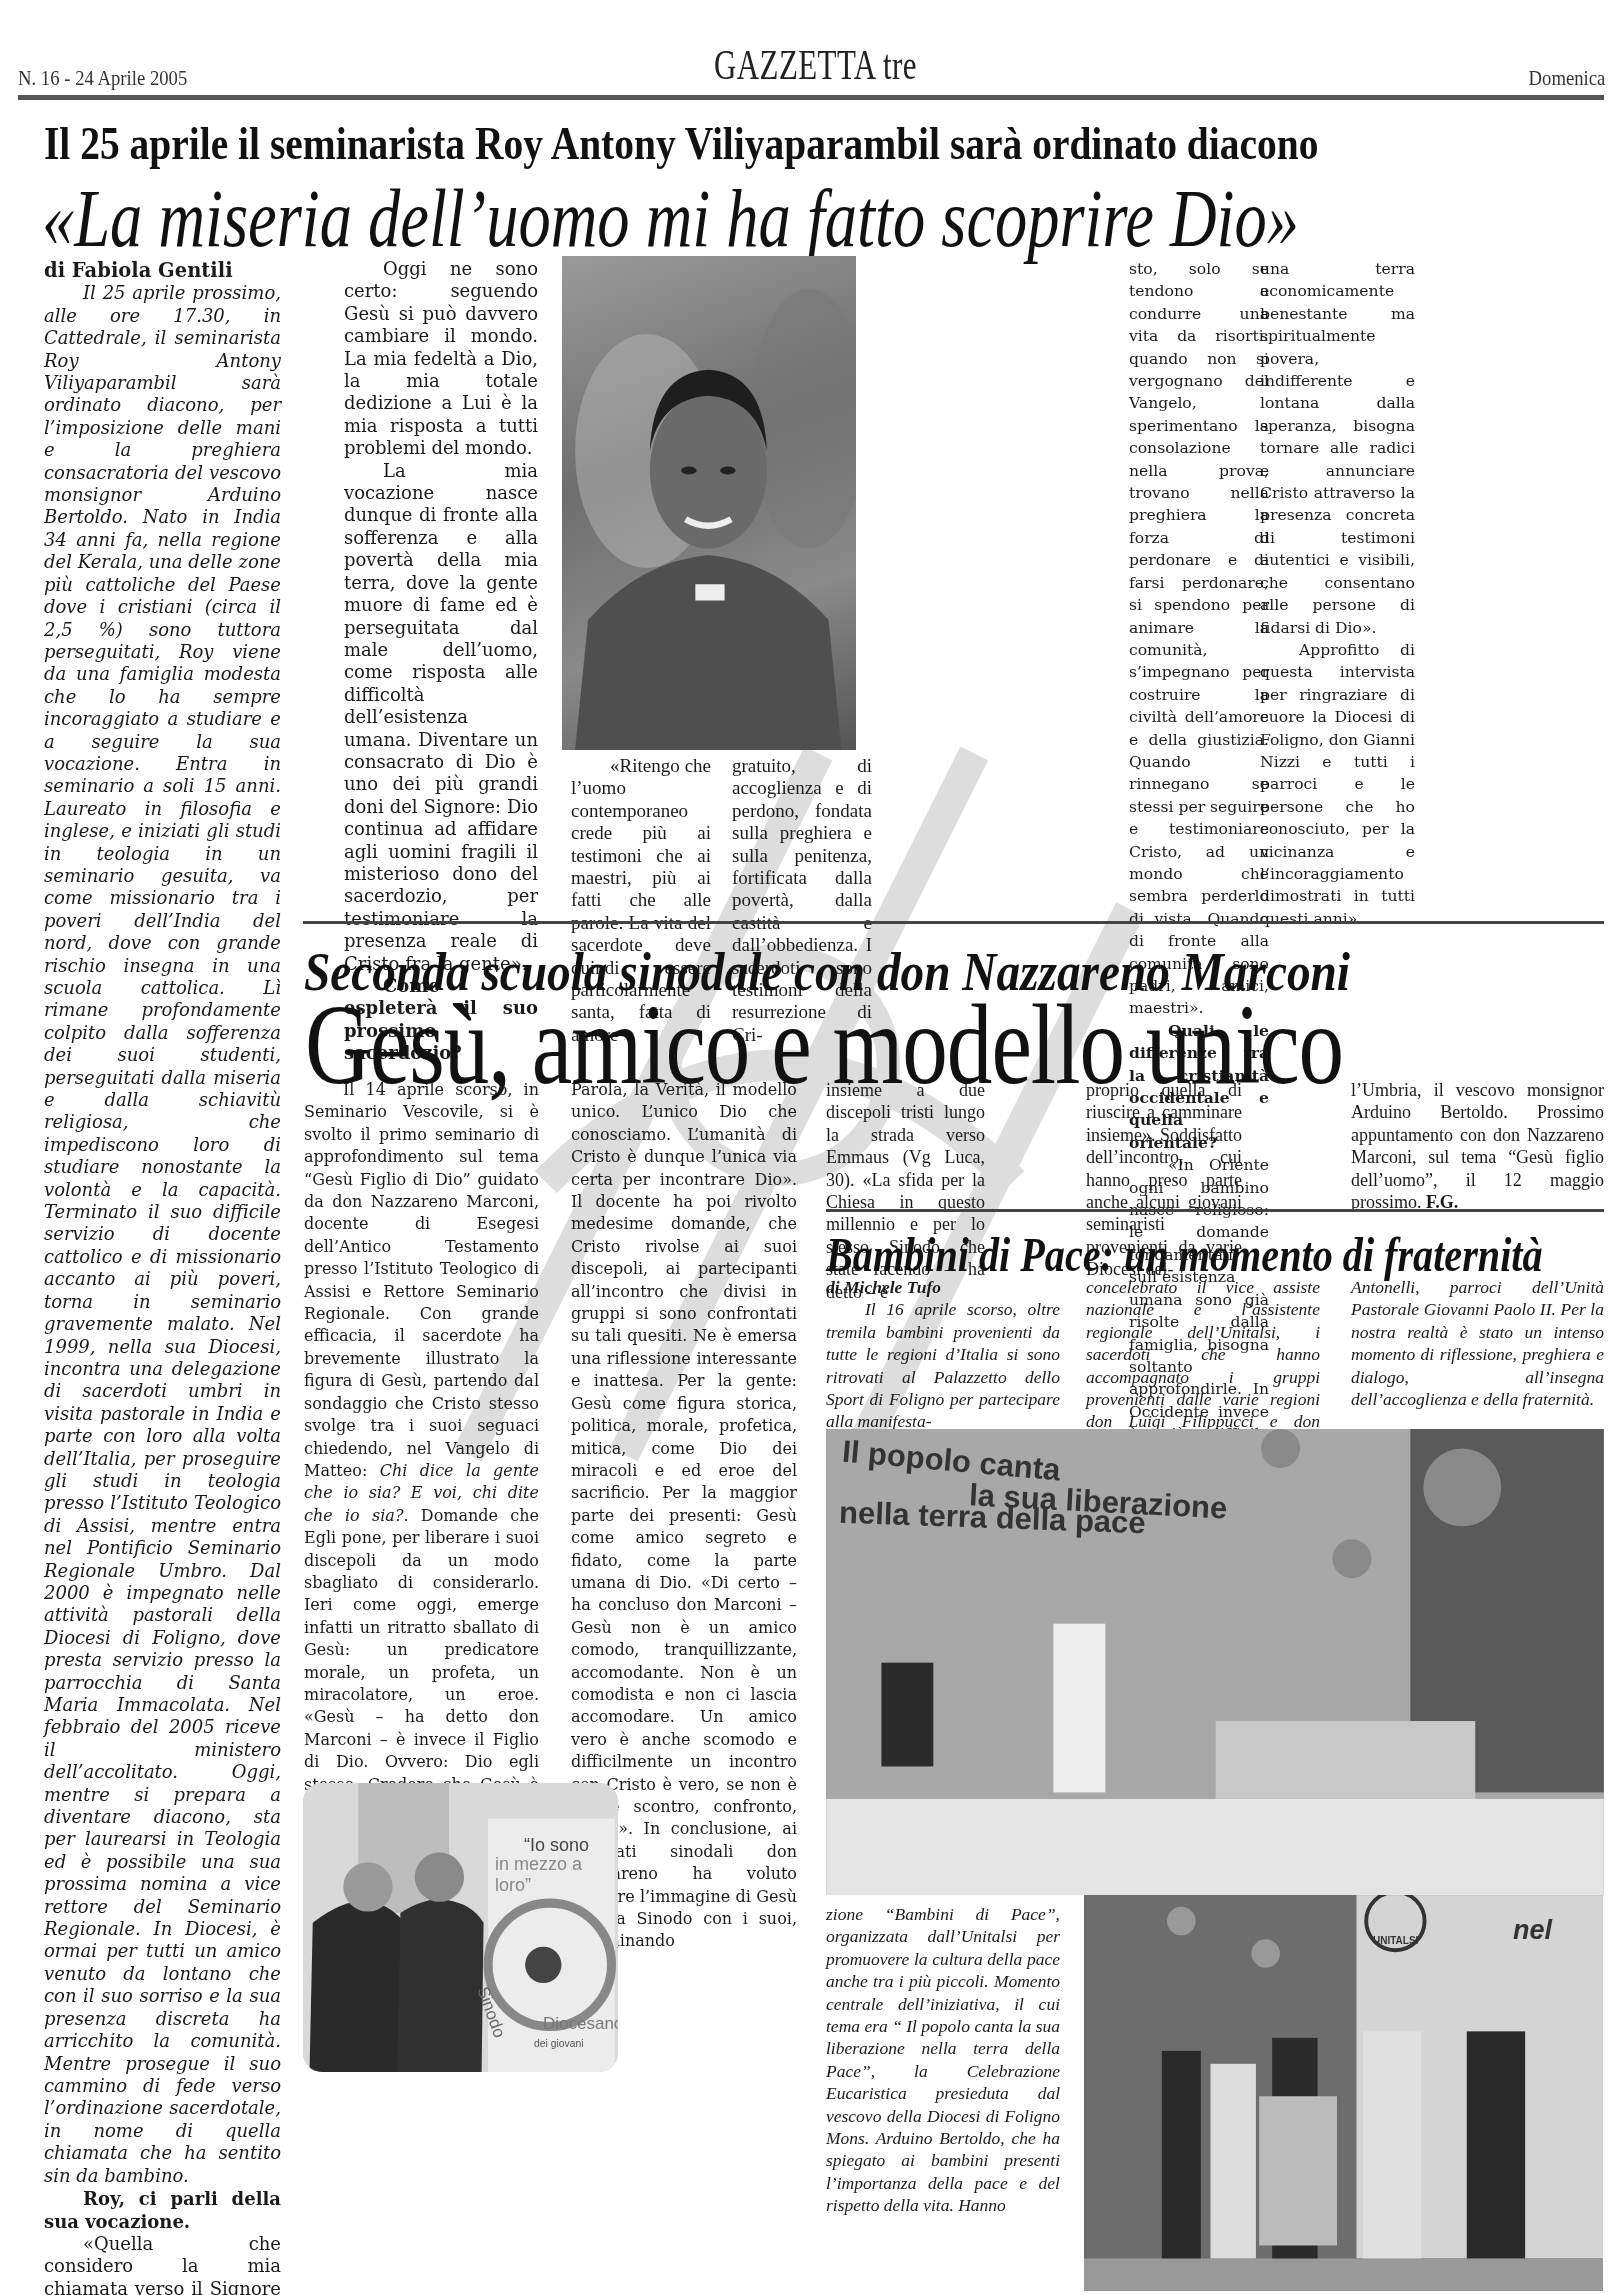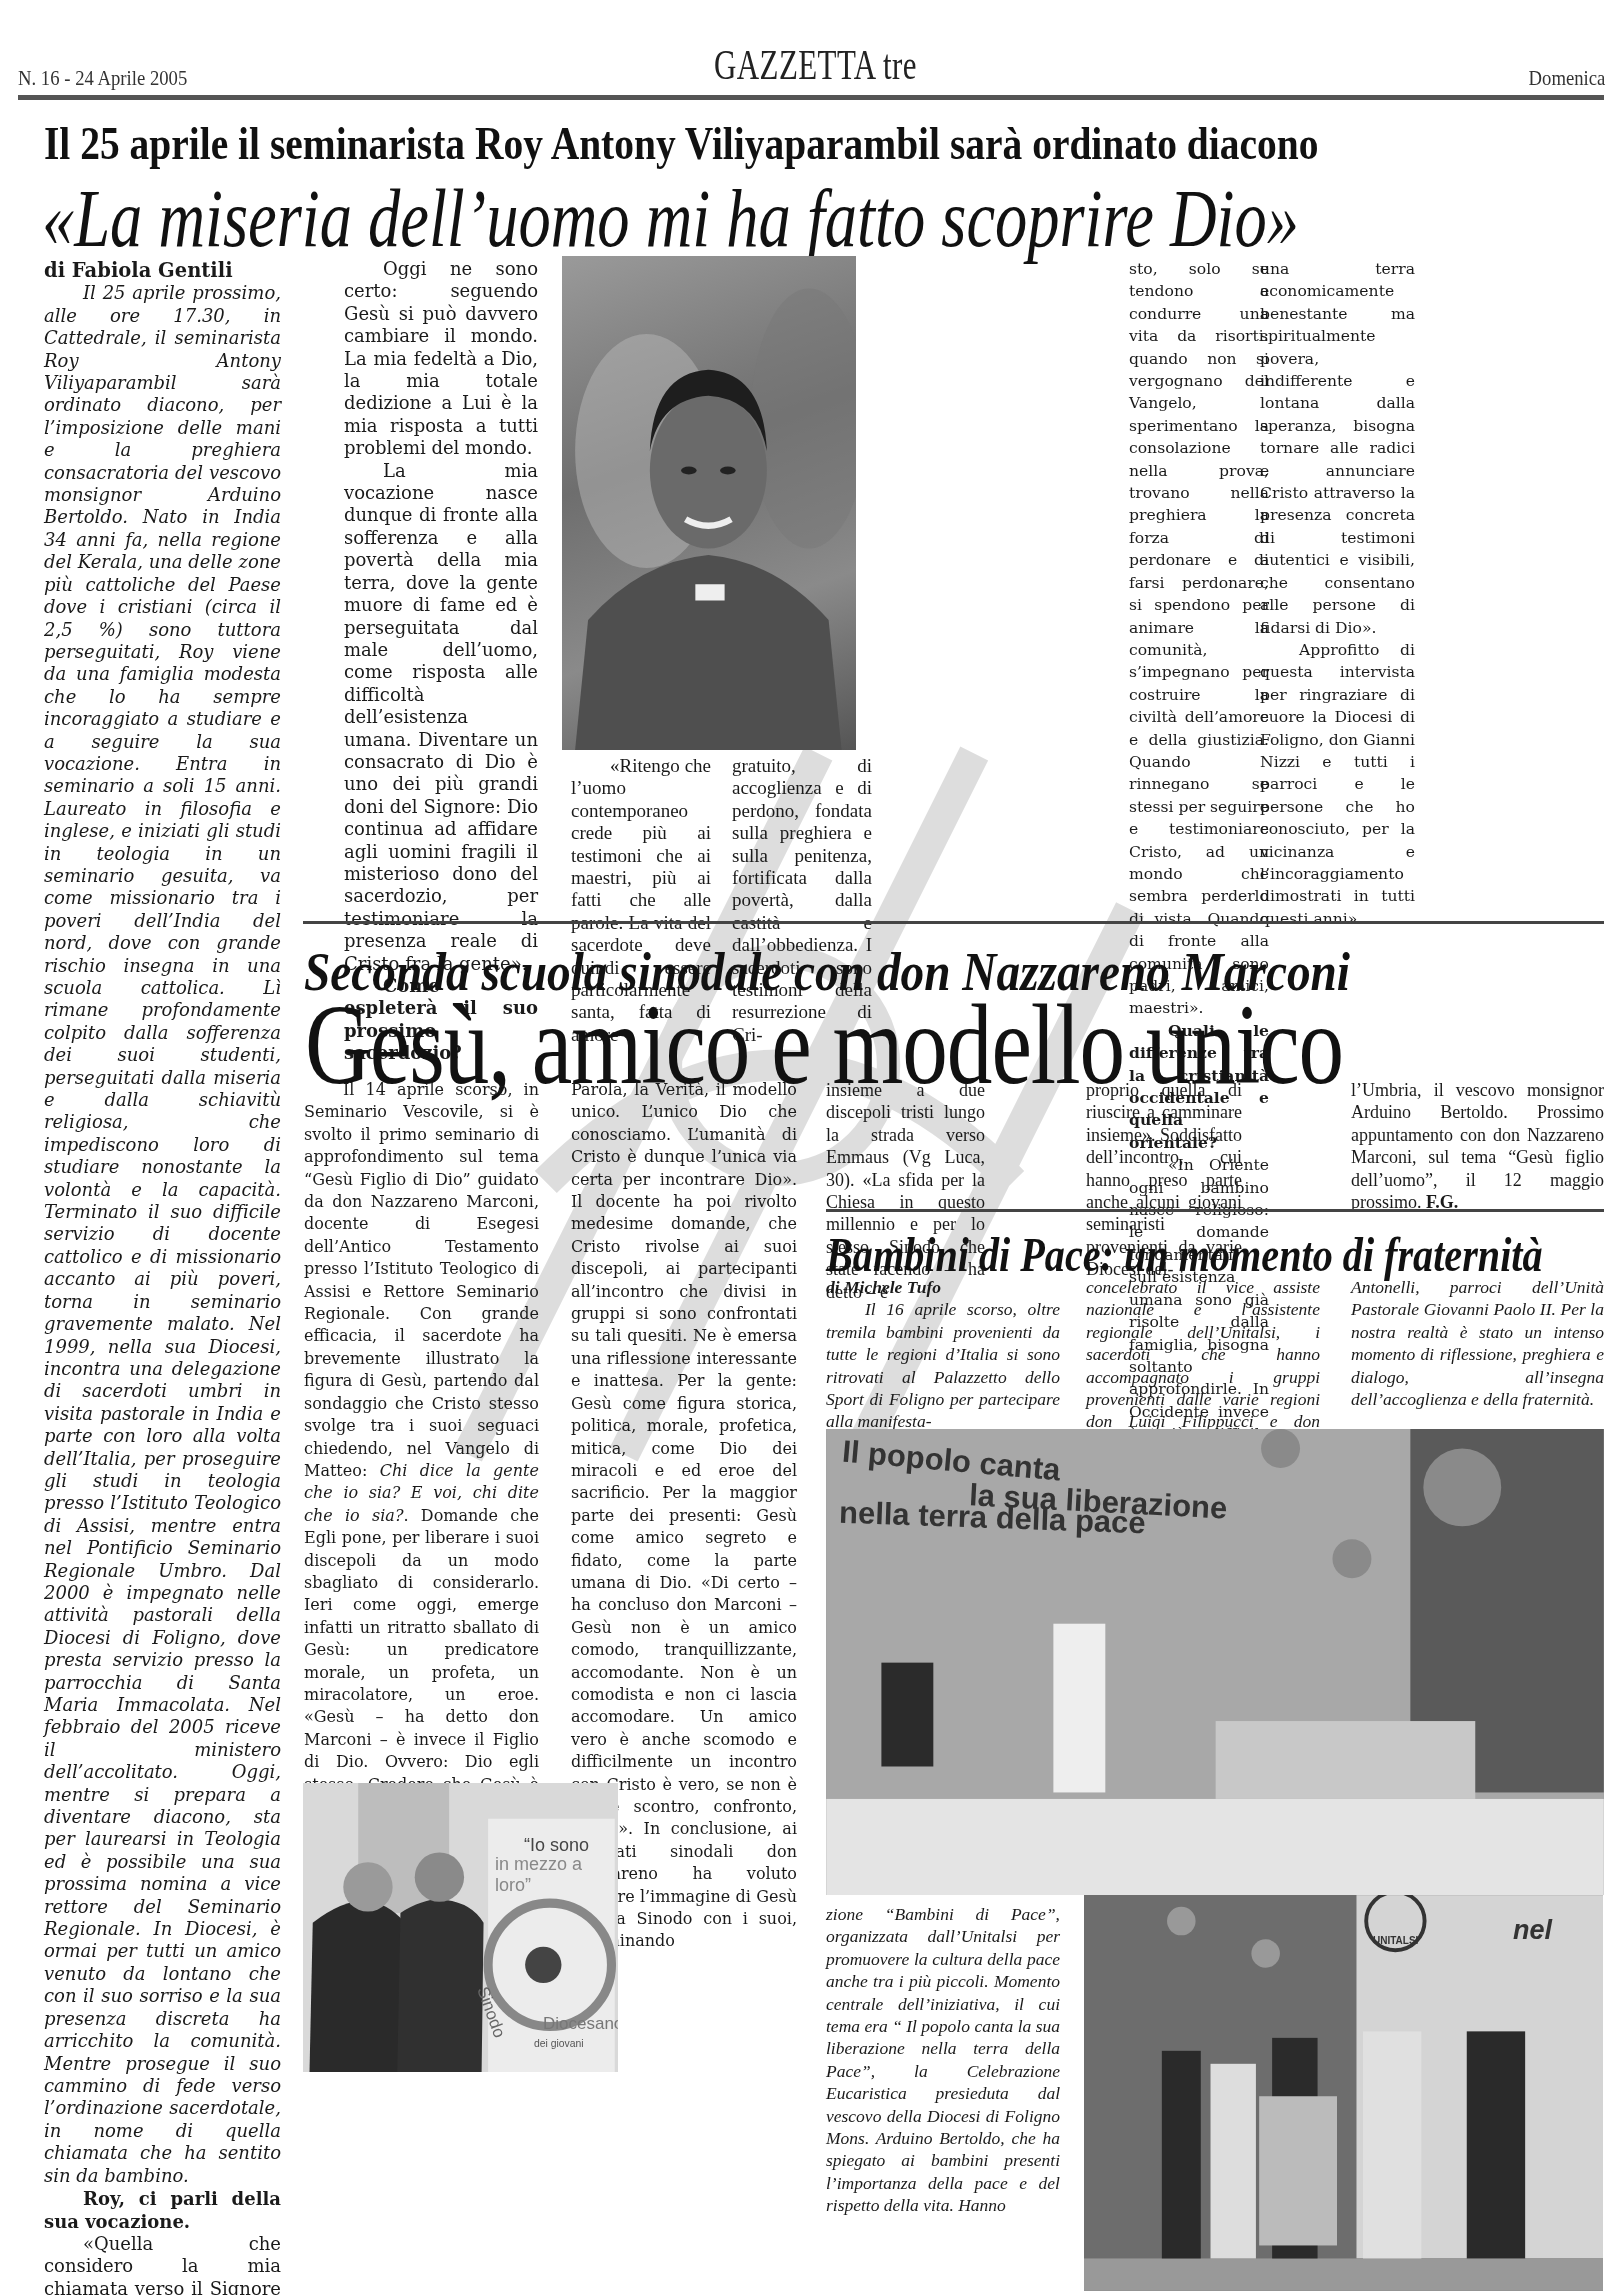--- a/index.html
+++ b/index.html
@@ -99,21 +99,21 @@
 <div class="col cond" style="left:826px;top:1079px;width:159px;height:149px;font-size:18px;">
   <p class="noind">insieme a due discepoli tristi lungo la strada verso Emmaus (Vg Luca, 30). «La sfida per la Chiesa in questo millennio e per lo stesso Sinodo che state facendo – ha detto – è</p>
 </div>
 <div class="col cond" style="left:1086px;top:1079px;width:156px;height:149px;font-size:18px;">
   <p class="noind">proprio quella di riuscire a camminare insieme». Soddisfatto dell’incontro, cui hanno preso parte anche alcuni giovani seminaristi provenienti da varie Diocesi del-</p>
 </div>
 <div class="col cond" style="left:1351px;top:1079px;width:253px;height:149px;font-size:18px;">
   <p class="noind"><span>l’Umbria, il vescovo monsignor Arduino Bertoldo. Prossimo appuntamento con don Nazzareno Marconi, sul tema “Gesù figlio dell’uomo”, il 12 maggio prossimo.</span> <b>F.G.</b></p>
 </div>
 
-<div class="photo" style="left:303px;top:1783px;width:315px;height:289px;background:#cfcfcf;">
+<div class="photo" style="left:303px;top:1783px;width:315px;height:289px;background:#cfcfcf;border-radius:19px;">
   <svg width="315" height="289" viewBox="0 0 485 445">
     <rect x="0" y="0" width="485" height="445" fill="#d9d9d9"></rect>
     <rect x="85" y="0" width="140" height="200" fill="#bdbdbd"></rect>
     <path d="M10 445 L15 215 Q60 180 100 180 Q140 190 160 220 L165 445 Z" fill="#2a2a2a"></path>
     <circle cx="100" cy="160" r="38" fill="#9a9a9a"></circle>
     <path d="M145 445 L150 200 Q190 175 220 180 Q260 185 278 215 L275 445 Z" fill="#303030"></path>
     <circle cx="210" cy="145" r="38" fill="#8a8a8a"></circle>
     <rect x="285" y="55" width="195" height="390" fill="#ececec"></rect>
     <circle cx="380" cy="280" r="95" fill="none" stroke="#888" stroke-width="14"></circle>
     <circle cx="370" cy="280" r="28" fill="#444"></circle>

